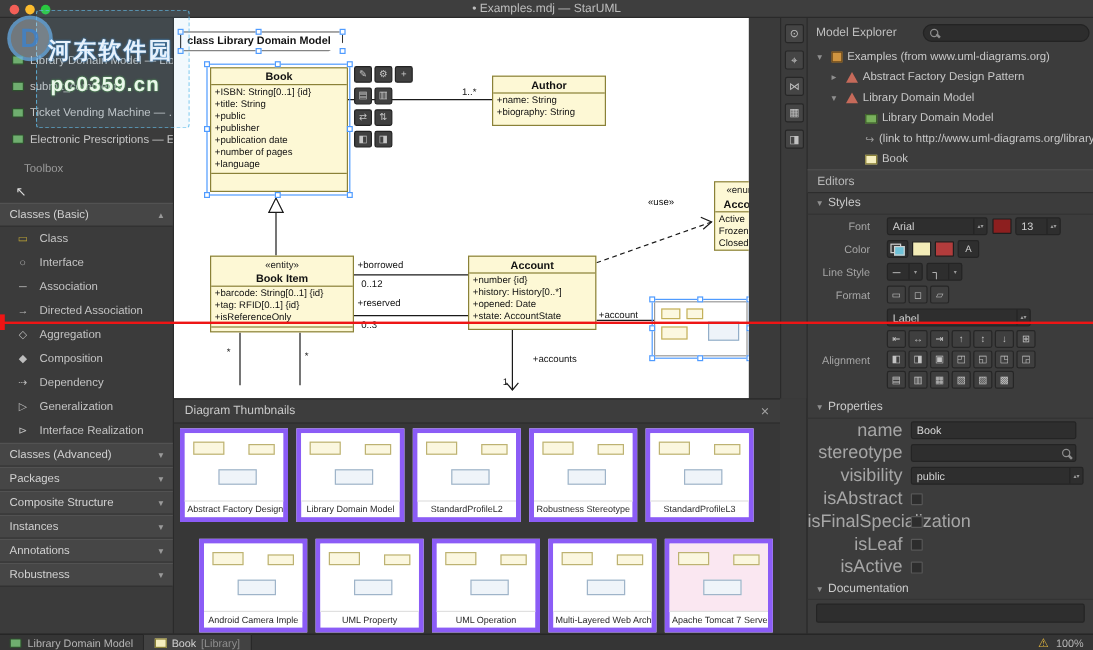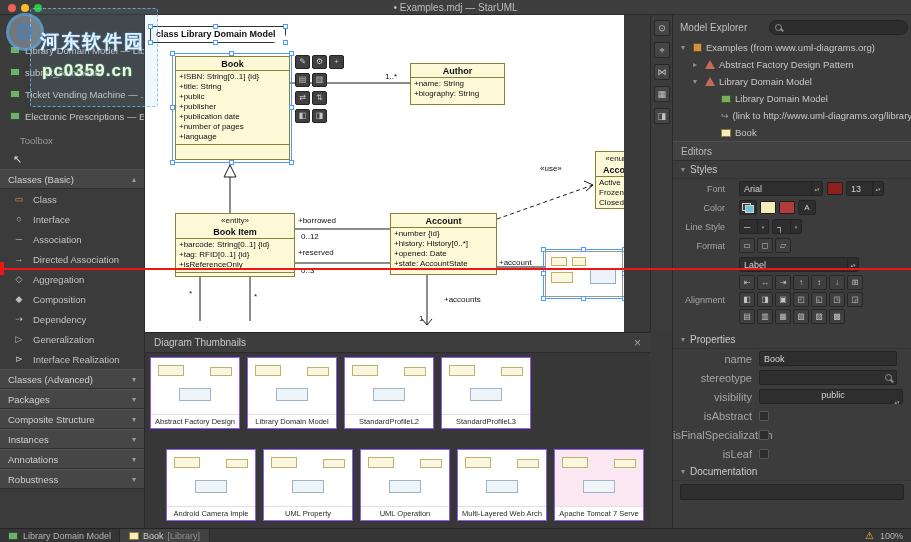--- a/index.html
+++ b/index.html
@@ -43,21 +43,21 @@
   .mini .mb{position:absolute;border:1px solid #93aec9;background:#eef3f9;}
   
   .strip{position:absolute;left:650px;top:15px;width:22px;height:317px;background:#3b3b3b;border-left:1px solid #2a2a2a;z-index:6;}
   .sbtn{position:absolute;left:3px;width:16px;height:16px;background:#454545;border:1px solid #272727;border-radius:2px;color:#c2c2c2;font-size:9px;line-height:14px;text-align:center;}
   
   .thumbs{position:absolute;left:145px;top:332px;width:505px;height:196px;background:#373737;border-top:1px solid #252525;z-index:2;}
   .th-head{height:20px;display:flex;align-items:center;justify-content:space-between;padding:0 9px;font-size:10px;color:#c9c9c9;background:#3d3d3d;border-bottom:1px solid #2b2b2b;}
   .th-close{color:#a2a2a2;font-size:12px;}
   .trowA{position:absolute;left:5px;top:24px;display:flex;gap:7px;}
   .trowB{position:absolute;left:21px;top:116px;display:flex;gap:7px;}
-  .thumb{width:90px;background:#fff;border:1px solid #8b5cf6;}
+  .thumb{width:90px;background:#fff;border:4px solid #8b5cf6;}
   .timg{position:relative;height:57px;border-bottom:1px solid #e0e0e0;background:#fff;overflow:hidden;}
   .timg.pink{background:#fae7f1;}
   .m1{position:absolute;left:7px;top:7px;width:26px;height:11px;border:1px solid #bdb272;background:#fbf7df;}
   .m2{position:absolute;right:7px;top:9px;width:22px;height:9px;border:1px solid #bdb272;background:#fbf7df;}
   .m3{position:absolute;left:28px;top:30px;width:32px;height:13px;border:1px solid #9fb4c9;background:#eff4f9;}
   .tcap{height:13px;line-height:13px;font-size:7.5px;color:#2a2a2a;text-align:center;white-space:nowrap;overflow:hidden;padding:0 2px;}
   
   .right{position:absolute;left:672px;top:15px;width:239px;bottom:14px;background:#3c3c3c;border-left:1px solid #292929;z-index:5;font-size:9.5px;}
   .rp-head{height:24px;display:flex;align-items:center;gap:22px;padding:0 7px;}
   .rp-title{color:#bfbfbf;font-size:10px;flex:none;}
@@ -73,21 +73,21 @@
   .ico-model{flex:none;width:0;height:0;border-left:5px solid transparent;border-right:5px solid transparent;border-bottom:9px solid #c66a5a;}
   .ico-diagram{flex:none;width:10px;height:8px;background:#79b05c;border:1px solid #3c5c2a;}
   .ico-link{flex:none;color:#9c9c9c;font-size:9px;}
   .ico-class{flex:none;width:10px;height:8px;background:#f5eebe;border:1px solid #8a8138;}
   .rp-sec{height:20px;background:#424242;border-top:1px solid #4f4f4f;border-bottom:1px solid #2d2d2d;display:flex;align-items:center;padding:0 8px;color:#b9b9b9;font-size:10px;}
   .rp-sub{height:18px;display:flex;align-items:center;gap:5px;padding:0 8px;color:#cacaca;font-size:10px;border-bottom:1px solid #343434;}
   .rp-sub .chev{color:#8f8f8f;font-size:8px;}
   .srow{height:19px;display:flex;align-items:center;padding-right:8px;}
   .arow{height:17px;display:flex;align-items:center;padding-right:8px;}
   .slab{width:66px;flex:none;text-align:right;padding-right:14px;color:#a6a6a6;font-size:9px;}
-  .plab{width:86px;flex:none;text-align:right;padding-right:7px;color:#a6a6a6;font-size:11px;}
+  .plab{width:86px;flex:none;text-align:right;padding-right:7px;color:#a6a6a6;font-size:15px;}
   .dd{height:15px;background:#2e2e2e;border:1px solid #242424;border-radius:2px;display:flex;align-items:center;color:#d3d3d3;font-size:9px;padding-left:4px;position:relative;}
   .dd .stp{margin-left:auto;width:11px;height:100%;border-left:1px solid #242424;display:flex;flex-direction:column;align-items:center;justify-content:center;color:#9a9a9a;font-size:5px;line-height:4px;}
   .inp{height:15px;background:#2e2e2e;border:1px solid #242424;border-radius:2px;color:#d8d8d8;font-size:9px;display:flex;align-items:center;padding:0 4px;}
   .cbtn{width:18px;height:15px;background:#2e2e2e;border:1px solid #242424;border-radius:2px;color:#cfcfcf;font-size:8px;line-height:13px;text-align:center;margin-right:3px;display:flex;align-items:center;justify-content:center;}
   .sw{width:16px;height:13px;border:1px solid #1f1f1f;border-radius:1px;margin-right:3px;flex:none;}
   .abtn{width:16px;height:15px;background:#3f3f3f;border:1px solid #262626;border-radius:2px;color:#c3c3c3;font-size:8px;line-height:13px;text-align:center;margin-right:2px;flex:none;}
   .chk{width:10px;height:10px;background:#2d2d2d;border:1px solid #575757;border-radius:1px;}
   .pair{position:relative;width:12px;height:10px;}
   .pair::before{content:"";position:absolute;left:0;top:0;width:7px;height:6px;border:1px solid #cfcfcf;background:#3c3c3c;}
   .pair::after{content:"";position:absolute;right:0;bottom:0;width:7px;height:6px;border:1px solid #cfcfcf;background:#6fc2d8;}
@@ -375,20 +375,28 @@
           <span class="m3"></span>
         </div>
         <div class="tcap">StandardProfileL2</div>
       </div>
     <div class="thumb">
         <div class="timg">
           <span class="m1"></span>
           <span class="m2"></span>
           <span class="m3"></span>
         </div>
+        <div class="tcap">Robustness Stereotype</div>
+      </div>
+    <div class="thumb">
+        <div class="timg">
+          <span class="m1"></span>
+          <span class="m2"></span>
+          <span class="m3"></span>
+        </div>
         <div class="tcap">StandardProfileL3</div>
       </div>
   </div>
   <div class="trowB">
     <div class="thumb">
         <div class="timg">
           <span class="m1"></span>
           <span class="m2"></span>
           <span class="m3"></span>
         </div>
@@ -563,35 +571,39 @@
   </div>
   <div class="srow">
     <span class="plab">stereotype</span>
     <span class="inp" style="width:138px;">
         <span style="flex:1;"></span>
         <span class="mag"></span>
       </span>
   </div>
   <div class="srow">
     <span class="plab">visibility</span>
-    <span class="dd" style="width:156px;flex-direction:column;">
+    <span class="dd" style="width:156px;">
         <span>public</span>
         <span class="stp">▴▾</span>
       </span>
   </div>
   <div class="srow">
     <span class="plab">isAbstract</span>
     <span class="chk"></span>
   </div>
   <div class="srow">
     <span class="plab">isFinalSpecialization</span>
     <span class="chk"></span>
   </div>
   <div class="srow">
     <span class="plab">isLeaf</span>
+    <span class="chk"></span>
+  </div>
+  <div class="srow">
+    <span class="plab">isActive</span>
     <span class="chk"></span>
   </div>
   <div class="rp-sub">
       <span class="chev">▾</span>
       <span>Documentation</span>
     </div>
   <div class="doc-area"></div>
 </div>
 
 <div class="status">

